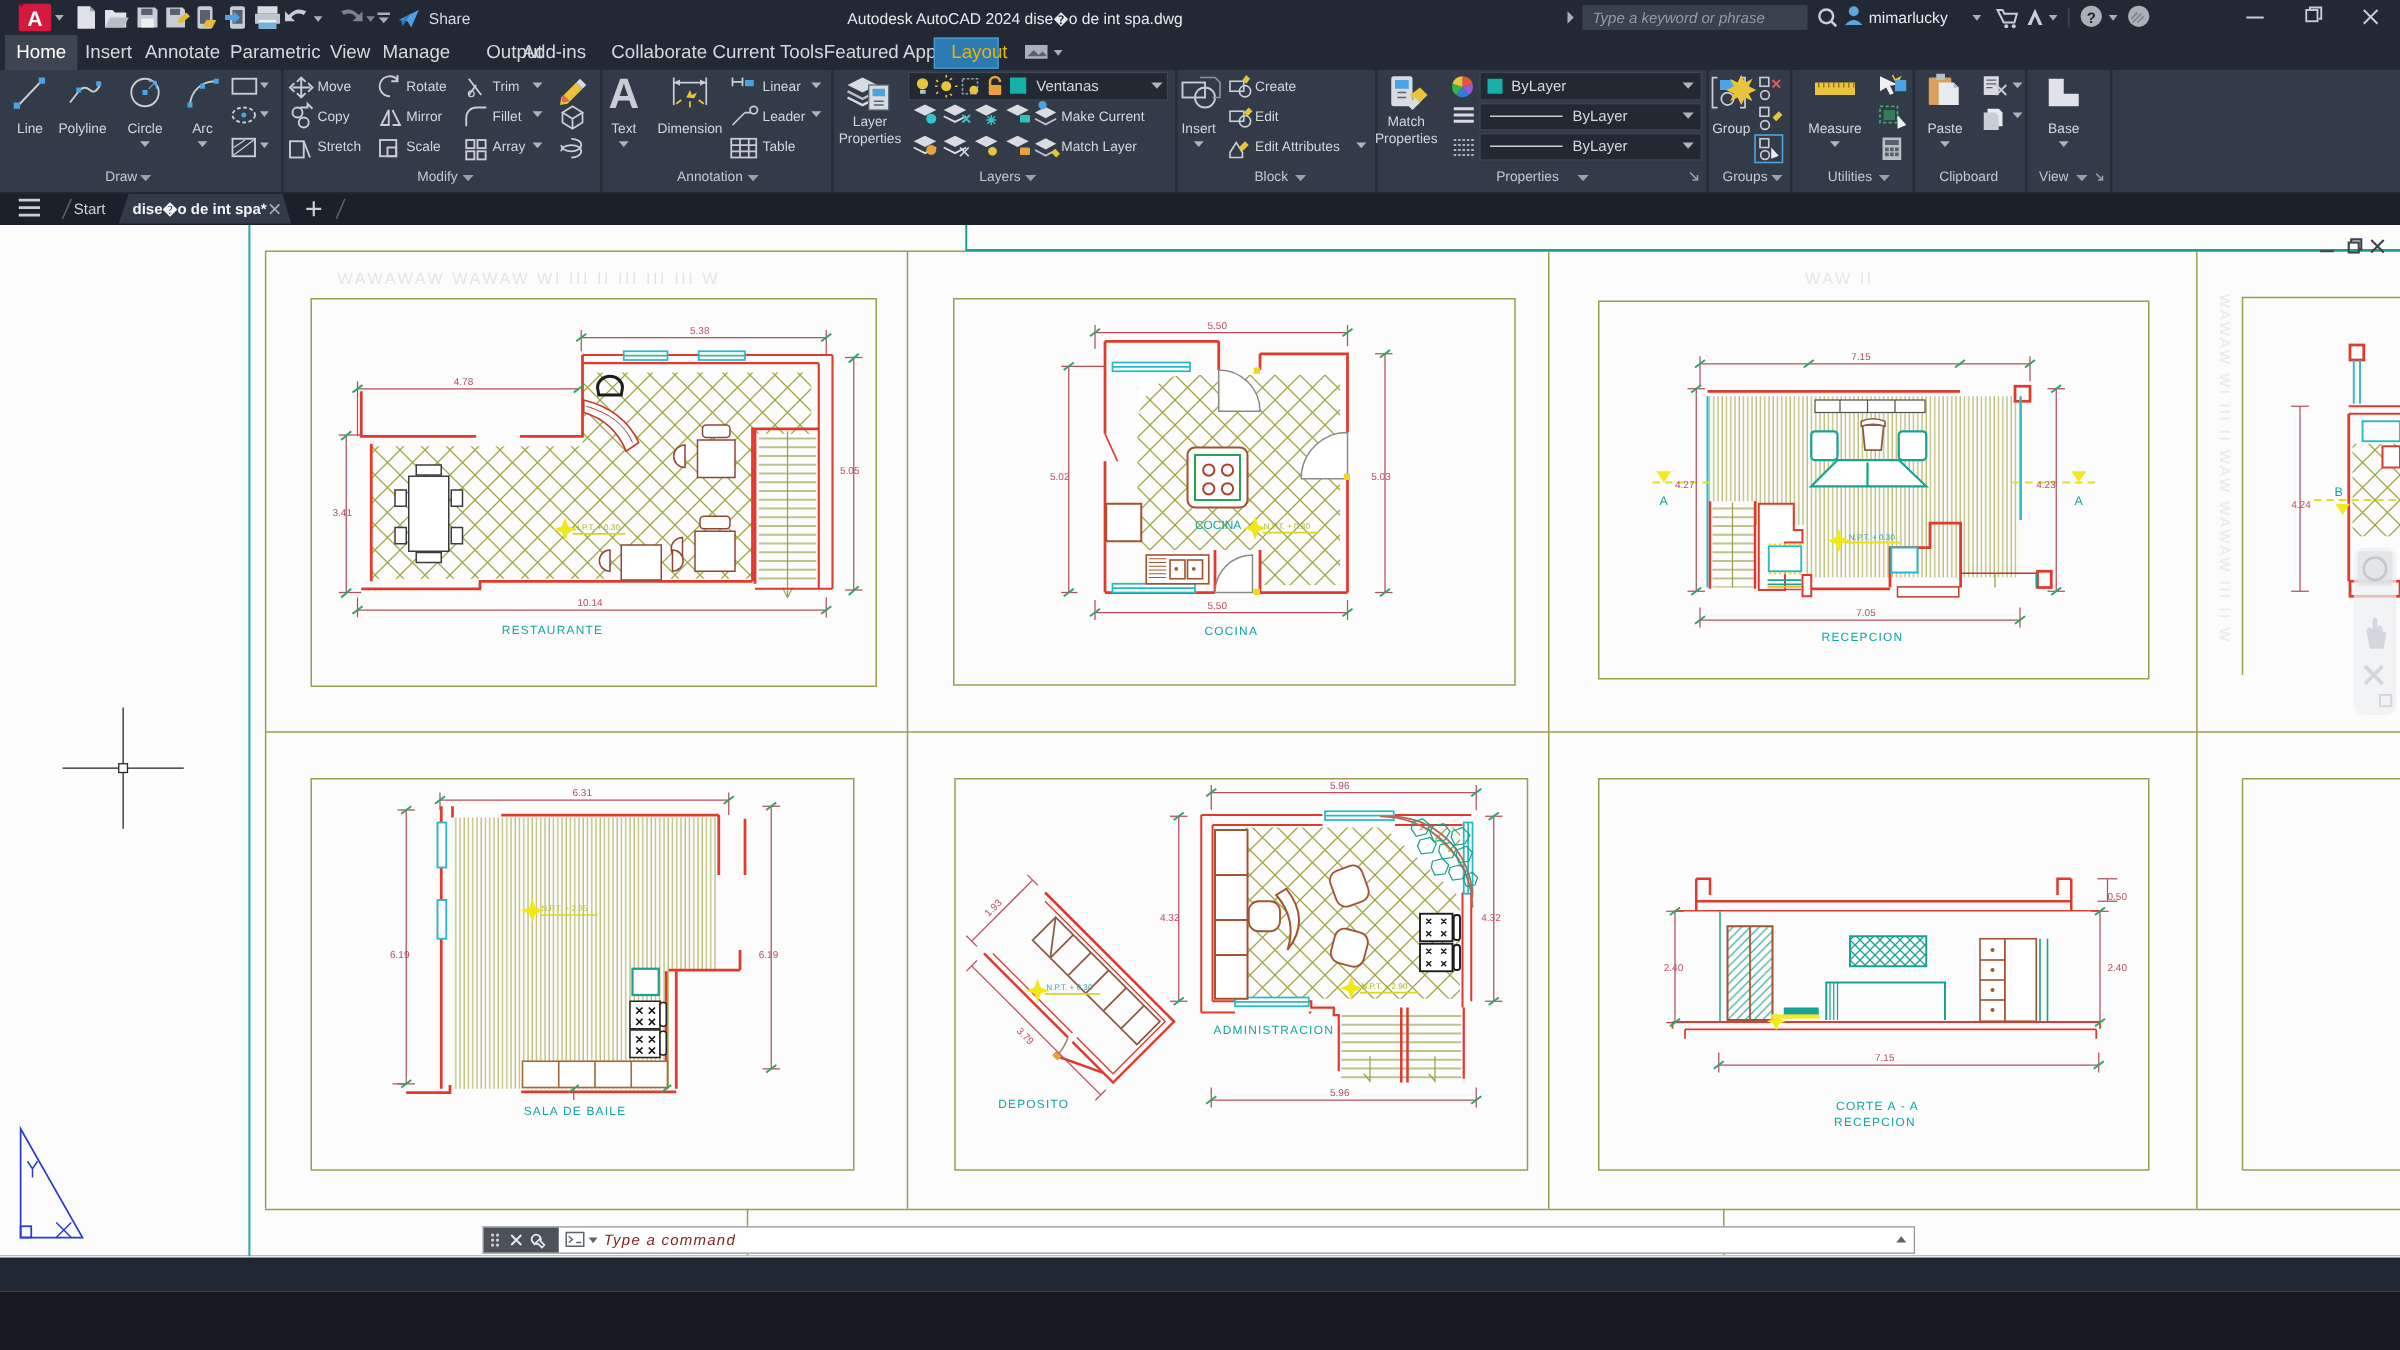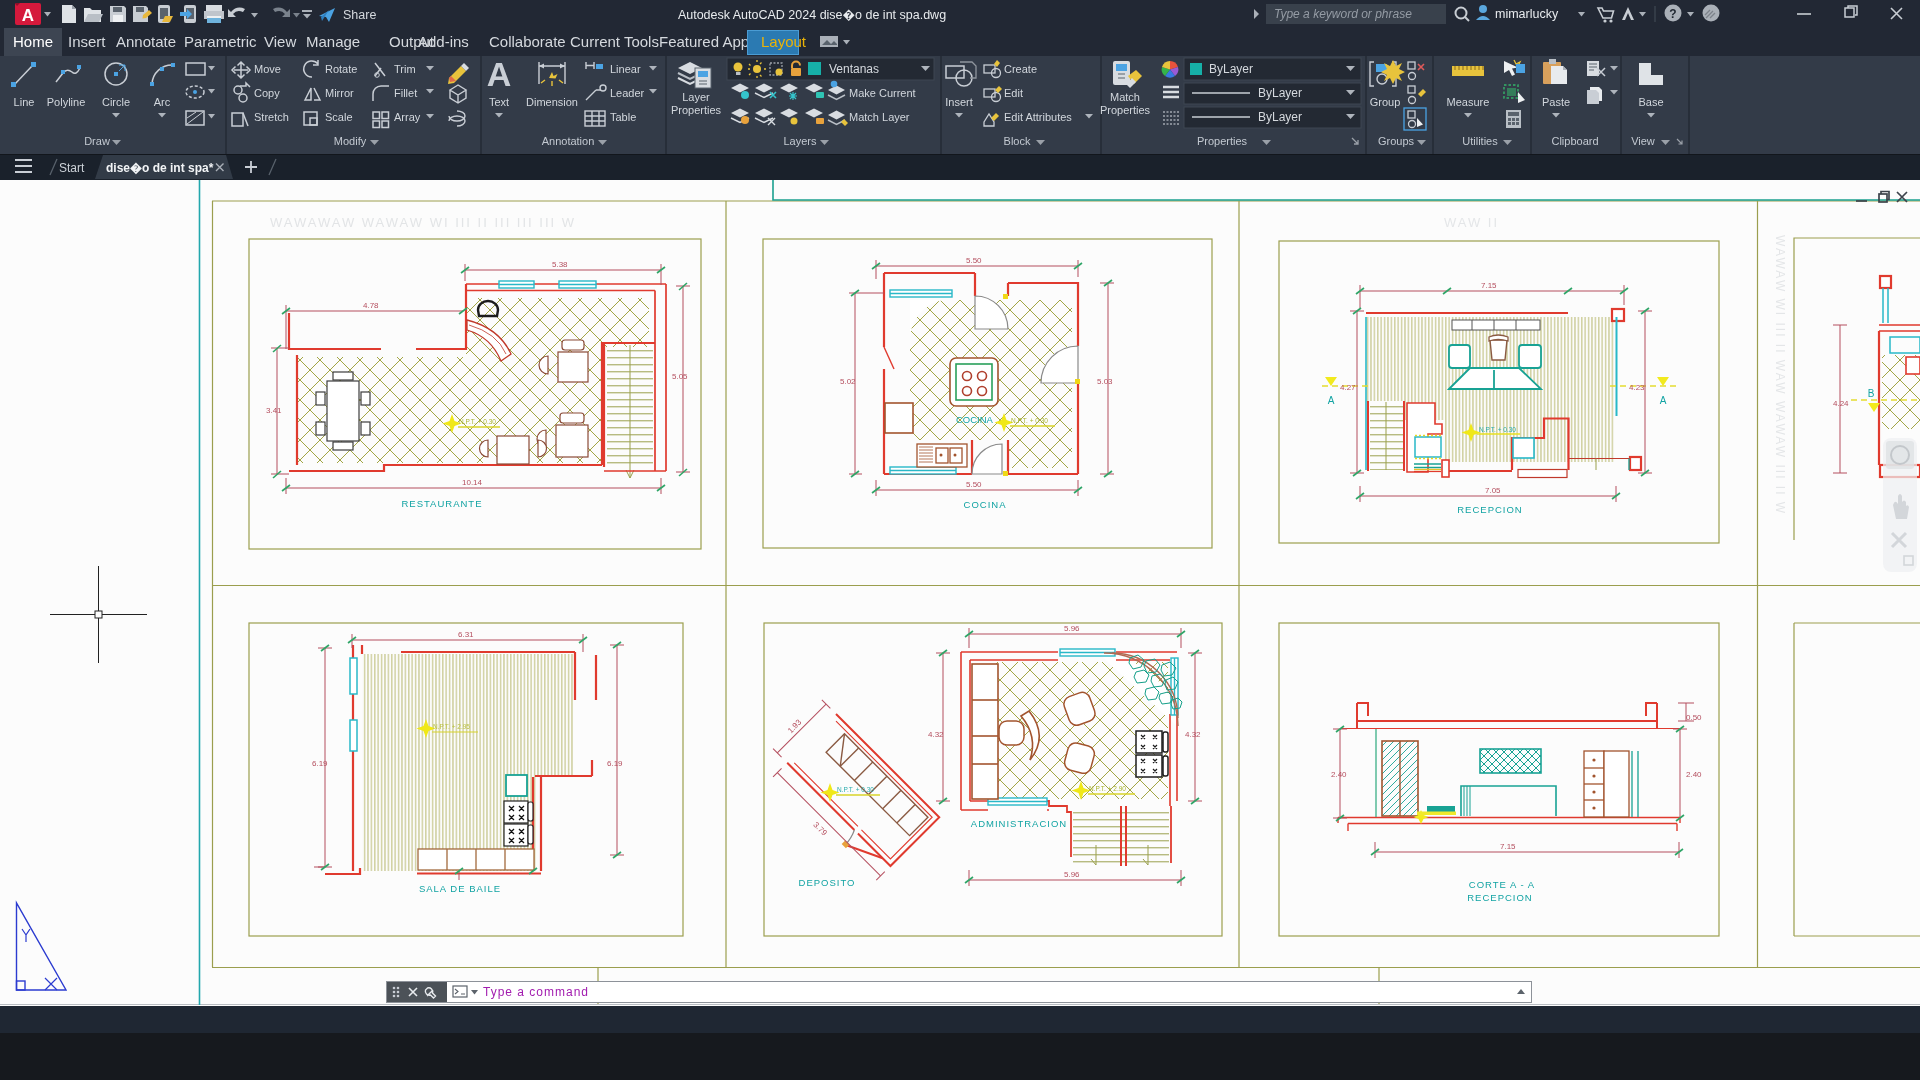--- a/index.html
+++ b/index.html
@@ -1095,20 +1095,20 @@
           <circle cx="11" cy="10" r="1.3"></circle>
       <circle cx="7" cy="14" r="1.3"></circle>
           <circle cx="11" cy="14" r="1.3"></circle>
     </g>
     <path d="M22 6 l8 8 m0 -8 l-8 8" stroke="#e8ebee" stroke-width="1.6"></path>
     <path d="M40 14 l6 -6 m-5.5 -2 a4 4 0 0 1 5 5 l3 3 -2 2 -3 -3 a4 4 0 0 1 -5 -5 z" stroke="#e8ebee" stroke-width="1.4" fill="none"></path>
     <rect x="66" y="4" width="14" height="11" fill="none" stroke="#5c636b" stroke-width="1.2"></rect>
     <path d="M68 7 l3 2.5 -3 2.5 M74 12 h4" stroke="#5c636b" stroke-width="1.1" fill="none"></path>
     <path d="M84 8 l7 0 -3.5 4.5 z" fill="#5c636b"></path>
   </svg>
-  <div class="abs" style="left:96px;top:3px;font-size:12px;color:#a21caf;letter-spacing:1px">Type a command</div>
+  <div class="abs" style="left:96px;top:3px;font-size:12px;font-style:italic;color:#7f1d1d;letter-spacing:1px">Type a command</div>
   <svg width="16" height="20" style="position:absolute;right:2px;top:0">
         <path d="M4 12 l8 0 -4 -5 z" fill="#5c636b"></path>
       </svg>
 </div>
 </div>
 <div id="status1"></div>
 <div id="status2"></div>
 
 </body></html>

